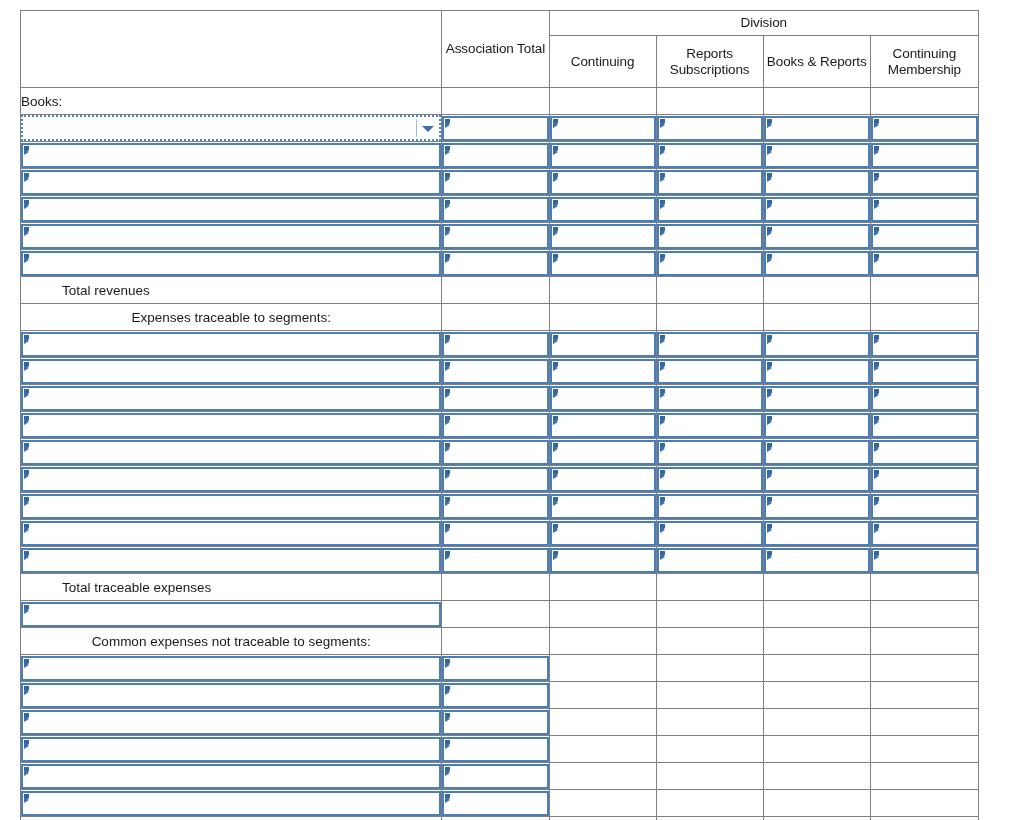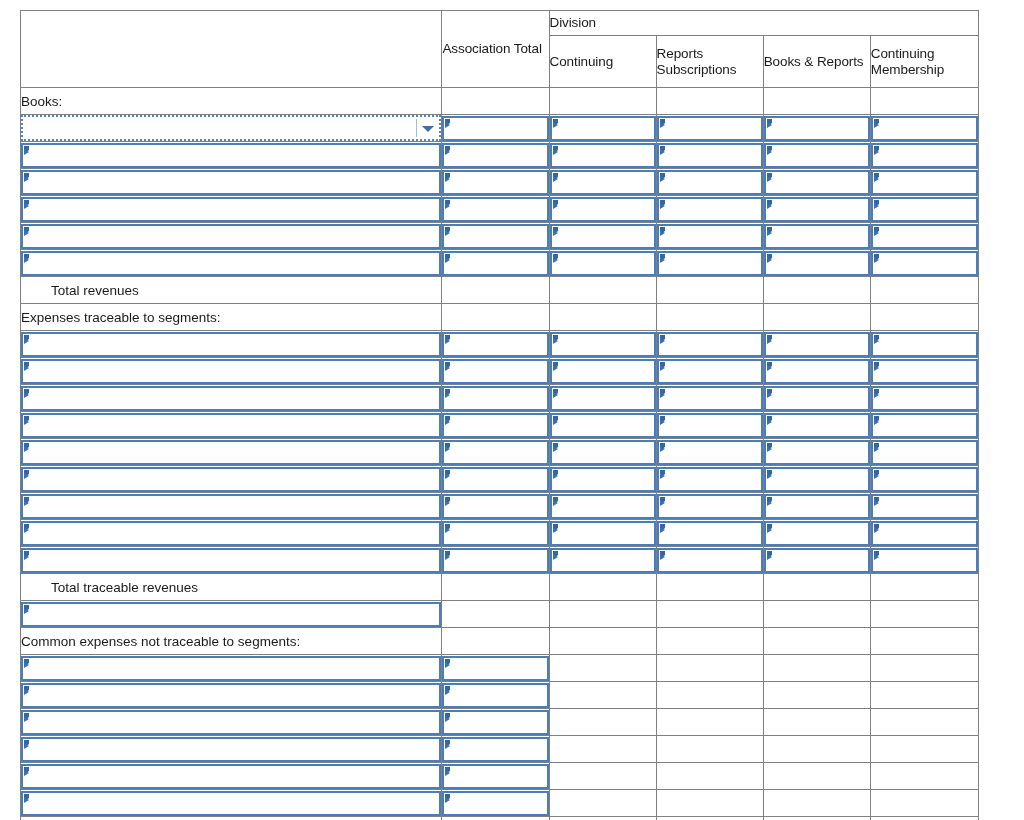--- a/index.html
+++ b/index.html
@@ -29,43 +29,44 @@
   }
   
   col.c-label{width:421px;}
   col.c-total{width:107px;}
   col.c-div{width:107px;}
   col.c-div2{width:108px;}
 
   
   .hdr{
     background:#79ABE3;
+    text-align:center;
     font-weight:bold;
     font-size:13px;
     line-height:1.12;
     color:#111111;
     letter-spacing:-0.1px;
   }
   .hdr-blank{background:#79ABE3;}
   .h-row1{height:25px;}
   .h-row2{height:22px;}
   .h-row3{height:30px;}
 
   
   .lbl{
     height:26px;
     padding-left:7px;
     font-size:13.5px;
     white-space:nowrap;
   }
-  .lbl.indent{padding-left:30px;}
+  .lbl.indent{padding-left:41px;}
   .plain-cell{height:26px;}
 
   
-  td.rule-top{border-top:1.6px solid #000000;}
+  td.rule-top{border-top:1.6px solid #000000;text-align:center;}
   td.rule-bottom{border-bottom:1.6px solid #000000;}
 
   
   td.inputcell{
     height:26px;
     position:relative;
     padding:0;
   }
   .inputbox{
     position:relative;
@@ -649,21 +650,21 @@
               <span class="marker"></span>
             </div>
           </td>
           <td class="inputcell">
             <div class="inputbox" tabindex="0">
               <span class="marker"></span>
             </div>
           </td>
         </tr>
         <tr>
-          <td class="lbl indent">Total traceable revenues</td>
+          <td class="lbl indent">Total traceable expenses</td>
           <td class="rule-top plain-cell"></td>
           <td class="rule-top plain-cell"></td>
           <td class="rule-top plain-cell"></td>
           <td class="rule-top plain-cell"></td>
           <td class="rule-top plain-cell"></td>
         </tr>
         <tr>
           <td class="inputcell">
             <div class="inputbox" tabindex="0">
               <span class="marker"></span>

